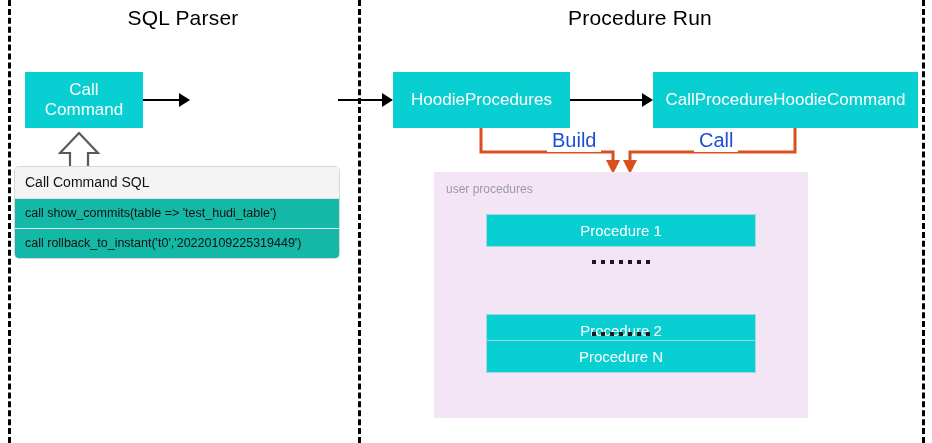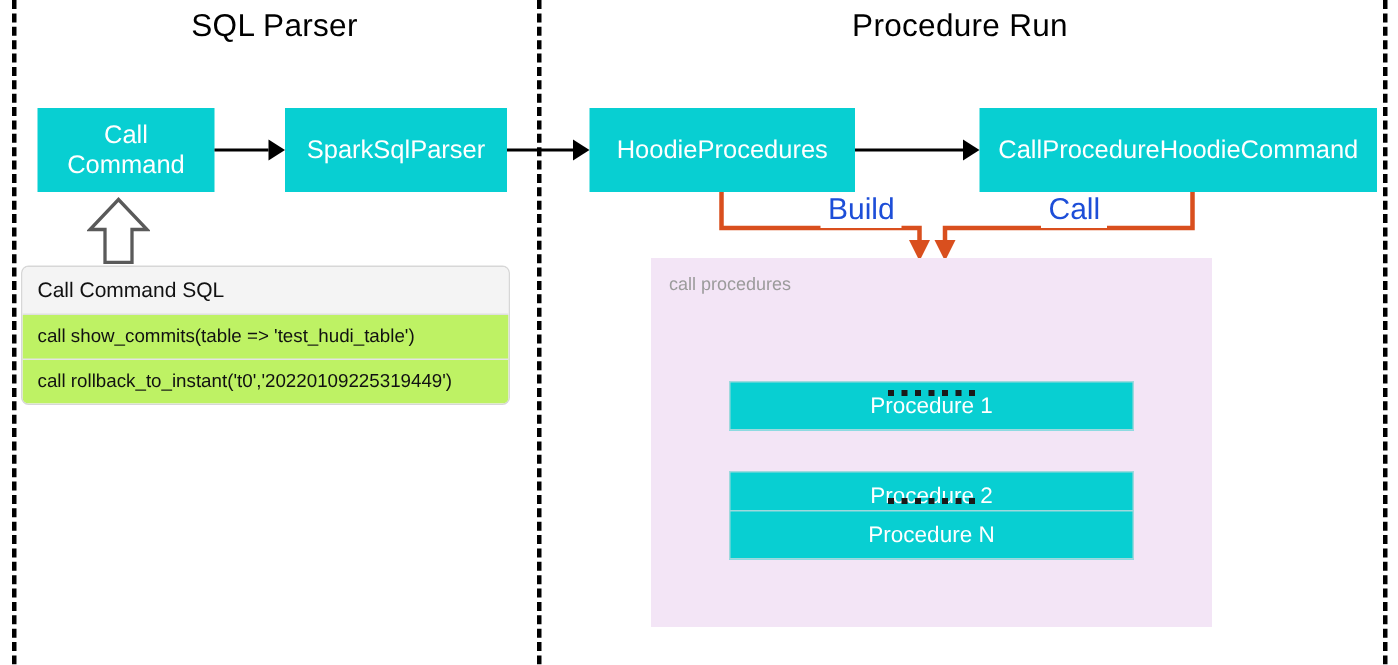--- a/index.html
+++ b/index.html
@@ -76,37 +76,37 @@
   #arrow-hoodie-to-command .shaft{width:72px;}
   #arrow-hoodie-to-command .head{left:72px;}
 
   
   #block-arrow-sql-to-call{
     position:absolute;left:58px;top:131px;width:42px;height:45px;
   }
 
   
   #sql-table{
-    position:absolute;left:14px;top:177px;width:326px;
+    position:absolute;left:14px;top:166px;width:326px;
     border:1px solid #d7d7d7;
     border-radius:5px;
     background:#ffffff;
     box-sizing:border-box;
     overflow:hidden;
     box-shadow:0 0 0 0 rgba(0,0,0,0);
   }
   #sql-table .sql-header{
     background:#f4f4f4;
     border-bottom:1px solid #e0e0e0;
     font-size:14px;
     color:#111;
     padding:7px 10px 8px 10px;
   }
   #sql-table .sql-row{
-    background:#bef264;
+    background:#14b8a6;
     border-bottom:1px solid #e4e4e4;
     font-size:12.5px;
     color:#111;
     padding:7px 10px 8px 10px;
     white-space:nowrap;
   }
   #sql-table .sql-row:last-child{border-bottom:none;}
 
   
   #orange-connectors{position:absolute;left:0;top:0;width:932px;height:443px;pointer-events:none;}
@@ -133,21 +133,21 @@
   }
   .procedure-box{
     position:absolute;left:52px;width:270px;height:33px;
     background:#08CFD2;
     border:1px solid #9ed9dd;
     color:#ffffff;
     font-size:15px;
     display:flex;align-items:center;justify-content:center;
     box-sizing:border-box;
   }
-  #procedure-1{top:42px;margin-top:40px;}
+  #procedure-1{top:42px;}
   #procedure-2{top:114px;margin-top:28px;}
   #procedure-n{top:168px;}
 
   .dots-row{
     position:absolute;left:52px;width:270px;height:20px;
     display:flex;align-items:center;justify-content:center;
     gap:5px;
   }
   #dots-1{top:80px;}
   #dots-2{top:152px;}
@@ -163,21 +163,20 @@
   <div class="divider" id="divider-left"></div>
   <div class="divider" id="divider-mid"></div>
   <div class="divider" id="divider-right"></div>
 
   <div class="section-title" id="title-procedure-run">Procedure Run</div>
   <div class="section-title" id="title-sql-parser">SQL Parser</div>
 
   <div class="teal-box" id="box-call-command">Call
 Command</div>
 
-  <div class="teal-box" id="box-spark-sql-parser">SparkSqlParser</div>
 
   <div class="teal-box" id="box-call-procedure-hoodie-command">CallProcedureHoodieCommand</div>
 
   <div class="teal-box" id="box-hoodie-procedures">HoodieProcedures</div>
 
   <div class="flow-arrow" id="arrow-call-to-parser">
     <span class="shaft"></span>
     <span class="head"></span>
   </div>
   <div class="flow-arrow" id="arrow-parser-to-hoodie">
@@ -205,21 +204,21 @@
     <polygon points="606,160 620,160 613,174" fill="#D94F1E"></polygon>
 
     <path d="M795,128 L795,152 L630,152 L630,160" fill="none" stroke="#D94F1E" stroke-width="3"></path>
     <polygon points="623,160 637,160 630,174" fill="#D94F1E"></polygon>
   </svg>
 
   <div class="conn-label" id="label-build">Build</div>
   <div class="conn-label" id="label-call">Call</div>
 
   <div id="user-procedures-panel">
-    <div id="user-procedures-label">call procedures</div>
+    <div id="user-procedures-label">user procedures</div>
 
     <div class="procedure-box" id="procedure-1">Procedure 1</div>
 
     <div class="dots-row" id="dots-1">
       <span class="dot"></span>
       <span class="dot"></span>
       <span class="dot"></span>
       <span class="dot"></span>
       <span class="dot"></span>
       <span class="dot"></span>

